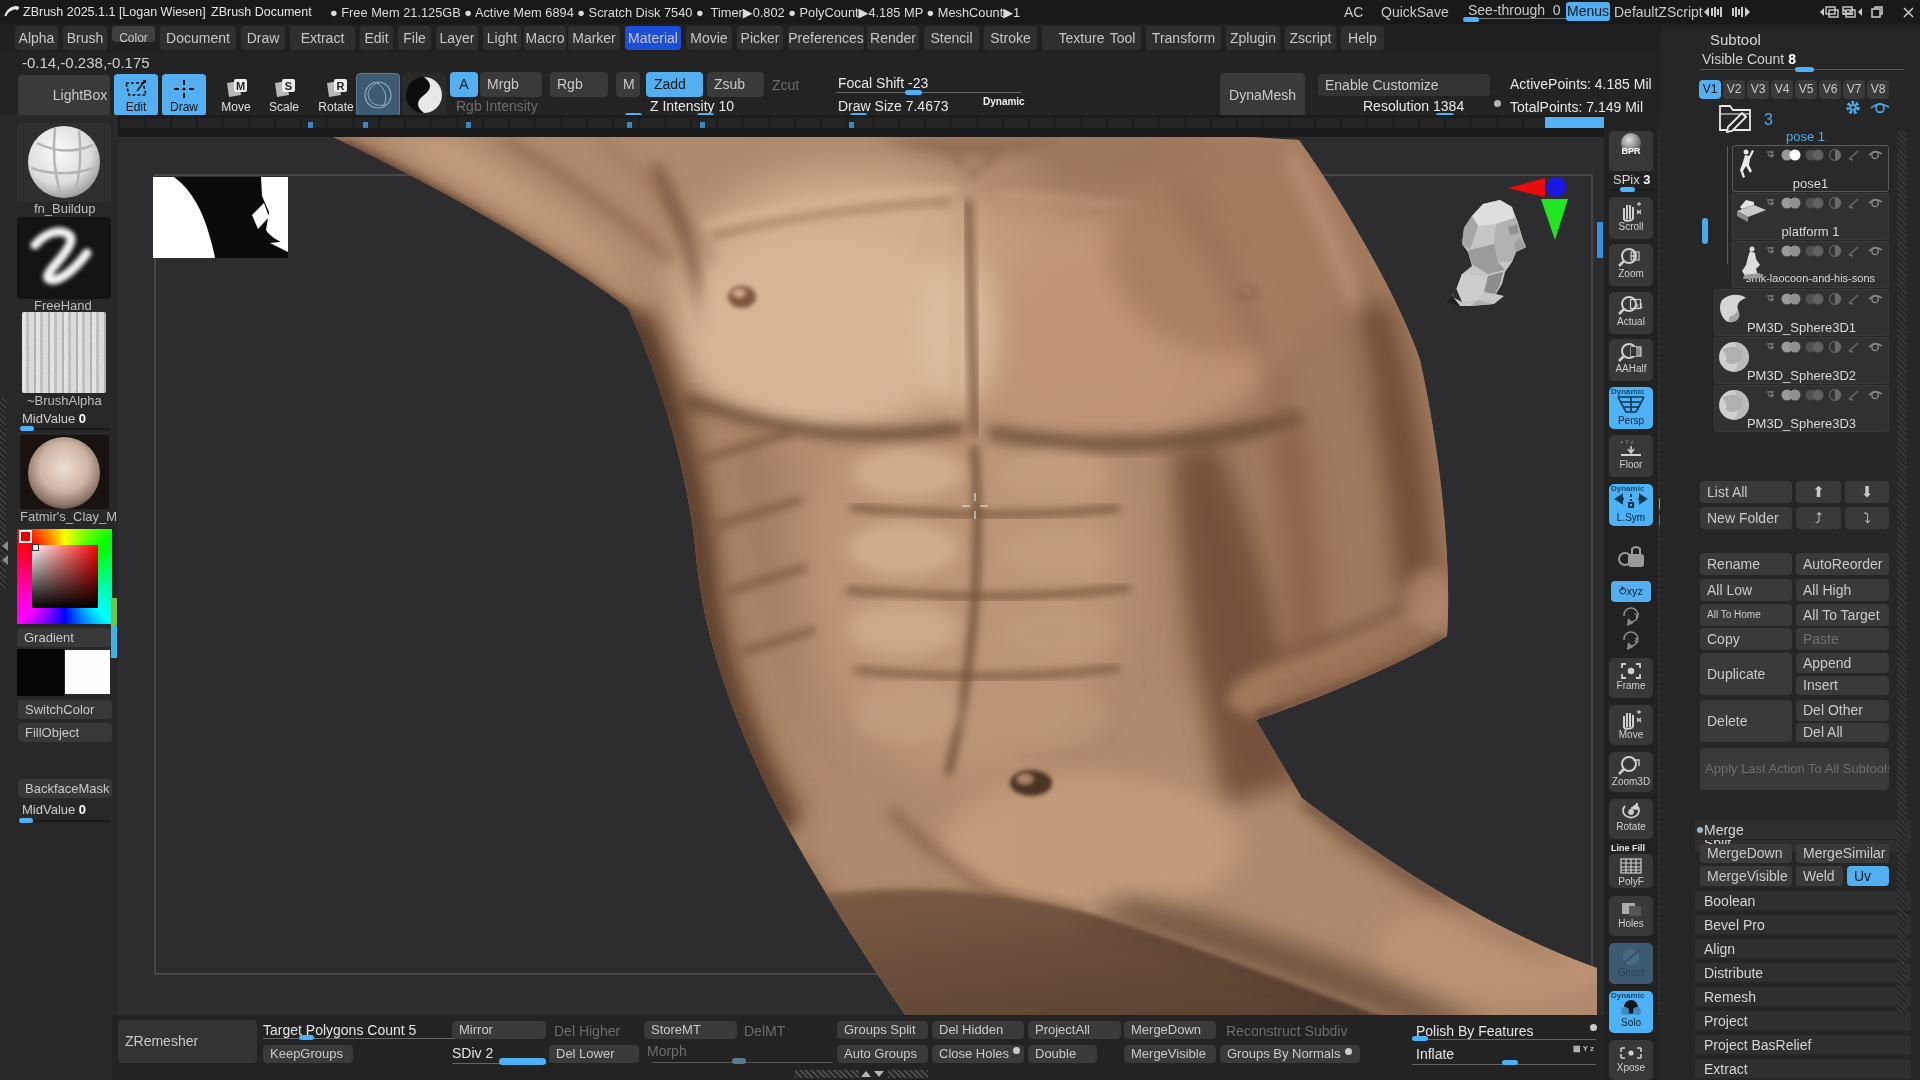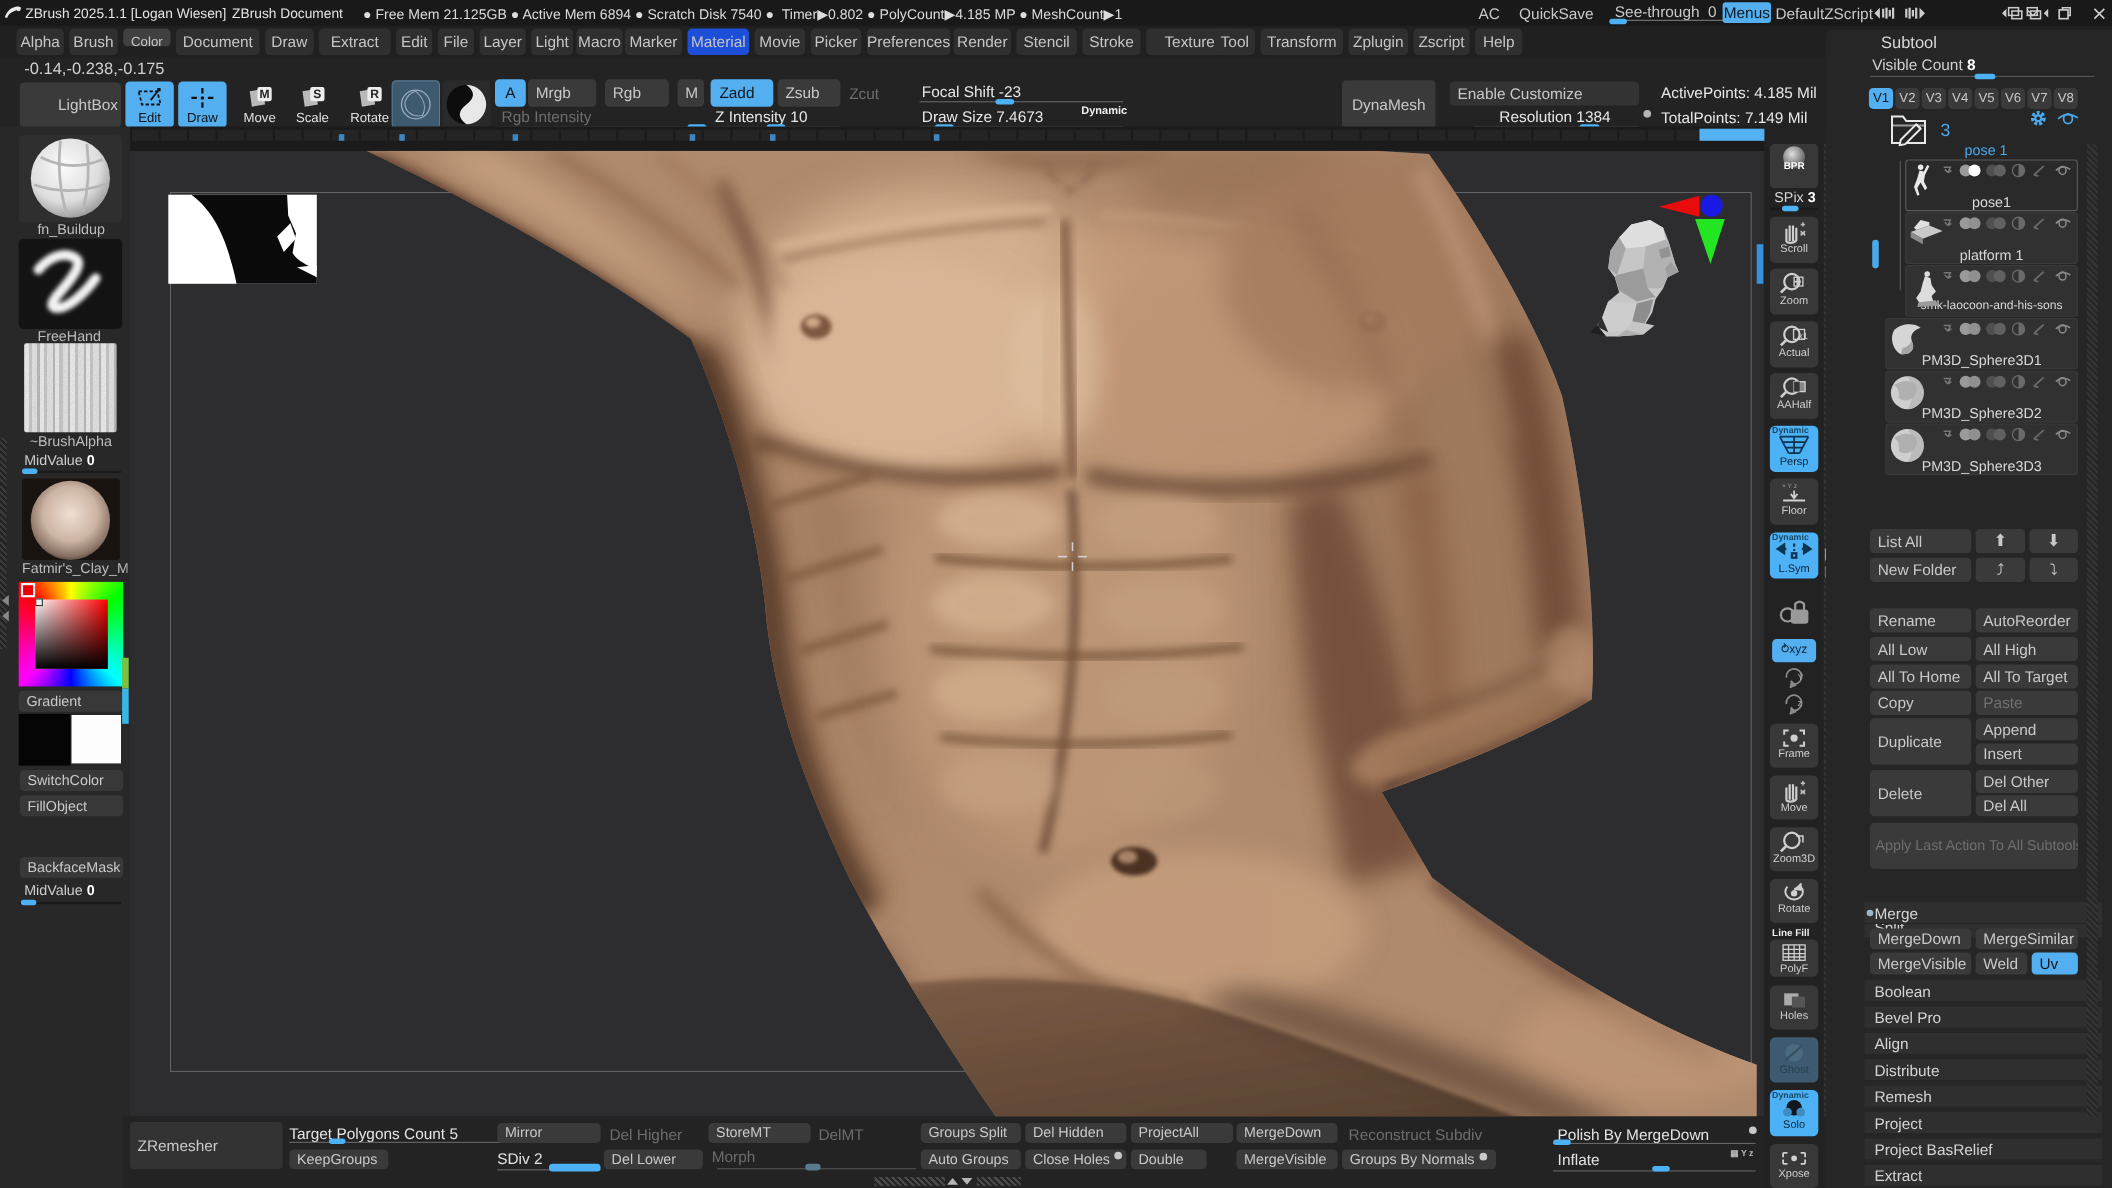--- a/index.html
+++ b/index.html
@@ -780,21 +780,21 @@
     <div class="btnc" style="left:1796,top:481px;"></div>
     <div class="btnc" style="left:1796px;top:481px;width:45px;height:22px;line-height:22px;font-size:15px;">⬆</div>
     <div class="btnc" style="left:1845px;top:481px;width:44px;height:22px;line-height:22px;font-size:15px;">⬇</div>
     <div class="btn " style="left:1700px;top:507px;width:92px;height:22px;line-height:22px;font-size:14px;">New Folder</div>
     <div class="btnc" style="left:1796px;top:507px;width:45px;height:22px;line-height:22px;font-size:14px;">⤴</div>
     <div class="btnc" style="left:1845px;top:507px;width:44px;height:22px;line-height:22px;font-size:14px;">⤵</div>
     <div class="btn " style="left:1700px;top:553px;width:92px;height:22px;line-height:22px;font-size:14px;">Rename</div>
     <div class="btn " style="left:1796px;top:553px;width:93px;height:22px;line-height:22px;font-size:14px;">AutoReorder</div>
     <div class="btn " style="left:1700px;top:579px;width:92px;height:22px;line-height:22px;font-size:14px;">All Low</div>
     <div class="btn " style="left:1796px;top:579px;width:93px;height:22px;line-height:22px;font-size:14px;">All High</div>
-    <div class="btn " style="left:1700px;top:604px;width:92px;height:22px;line-height:22px;font-size:14px;">All To Home</div>
+    <div class="btn " style="left:1700px;top:604px;width:92px;height:22px;line-height:22px;font-size:10px;">All To Home</div>
     <div class="btn " style="left:1796px;top:604px;width:93px;height:22px;line-height:22px;font-size:14px;">All To Target</div>
     <div class="btn " style="left:1700px;top:628px;width:92px;height:22px;line-height:22px;font-size:14px;">Copy</div>
     <div class="btn " style="left:1796px;top:628px;width:93px;height:22px;line-height:22px;font-size:14px;color:#707070;">Paste</div>
     <div class="btn " style="left:1700px;top:653px;width:92px;height:42px;line-height:42px;font-size:14px;">Duplicate</div>
     <div class="btn " style="left:1796px;top:653px;width:93px;height:20px;line-height:20px;font-size:14px;">Append</div>
     <div class="btn " style="left:1796px;top:676px;width:93px;height:19px;line-height:19px;font-size:14px;">Insert</div>
     <div class="btn " style="left:1700px;top:700px;width:92px;height:42px;line-height:42px;font-size:14px;">Delete</div>
     <div class="btn " style="left:1796px;top:700px;width:93px;height:21px;line-height:21px;font-size:14px;">Del Other</div>
     <div class="btn " style="left:1796px;top:723px;width:93px;height:19px;line-height:19px;font-size:14px;">Del All</div>
     <div class="btn" style="left:1700px;top:748px;width:189px;height:42px;line-height:42px;font-size:13px;color:#6e6e6e;padding-left:5px;">Apply Last Action To All Subtools</div>
@@ -840,21 +840,21 @@
  <div class="btn" style="left:932px;top:1021px;width:92px;height:18px;line-height:18px;">Del Hidden</div>
  <div class="btn" style="left:932px;top:1045px;width:92px;height:18px;line-height:18px;">Close Holes</div>
  <div class="ab" style="left:1013px;top:1047px;width:7px;height:7px;border-radius:50%;background:#c9c9c9;"></div>
  <div class="btn" style="left:1028px;top:1021px;width:93px;height:18px;line-height:18px;">ProjectAll</div>
  <div class="btn" style="left:1028px;top:1045px;width:69px;height:18px;line-height:18px;">Double</div>
  <div class="btn" style="left:1124px;top:1021px;width:92px;height:18px;line-height:18px;">MergeDown</div>
  <div class="btn" style="left:1124px;top:1045px;width:92px;height:18px;line-height:18px;">MergeVisible</div>
  <div class="gtxt" style="left:1226px;top:1023px;font-size:14px;">Reconstruct Subdiv</div>
  <div class="btn" style="left:1220px;top:1045px;width:140px;height:18px;line-height:18px;">Groups By Normals</div>
  <div class="ab" style="left:1345px;top:1048px;width:7px;height:7px;border-radius:50%;background:#c9c9c9;"></div>
- <div class="txt" style="left:1416px;top:1023px;font-size:14px;color:#e4e4e4;">Polish By MergeDown</div>
+ <div class="txt" style="left:1416px;top:1023px;font-size:14px;color:#e4e4e4;">Polish By Features</div>
  <div class="track" style="left:1412px;top:1039px;width:184px;background:#666;"></div>
  <div class="pill" style="left:1412px;top:1036px;width:16px;"></div>
  <div class="ab" style="left:1590px;top:1024px;width:7px;height:7px;border-radius:50%;background:#c9c9c9;"></div>
  <div class="txt" style="left:1416px;top:1046px;font-size:14px;color:#e4e4e4;">Inflate</div>
  <div class="track" style="left:1412px;top:1064px;width:184px;background:#666;"></div>
  <div class="pill" style="left:1502px;top:1060px;width:16px;"></div>
  <div class="txt" style="left:1573px;top:1044px;font-size:8px;font-weight:bold;color:#bbb;">▦ Y z</div>
  <div class="ab" style="left:795px;top:1070px;width:64px;height:8px;background:repeating-linear-gradient(45deg,#4a4a4a 0 2px,#242424 2px 4px);"></div>
  <div class="ab" style="left:888px;top:1070px;width:40px;height:8px;background:repeating-linear-gradient(45deg,#4a4a4a 0 2px,#242424 2px 4px);"></div>
  <svg class="ab" style="left:860px;top:1070px;" width="28" height="8" viewBox="0 0 28 8">

